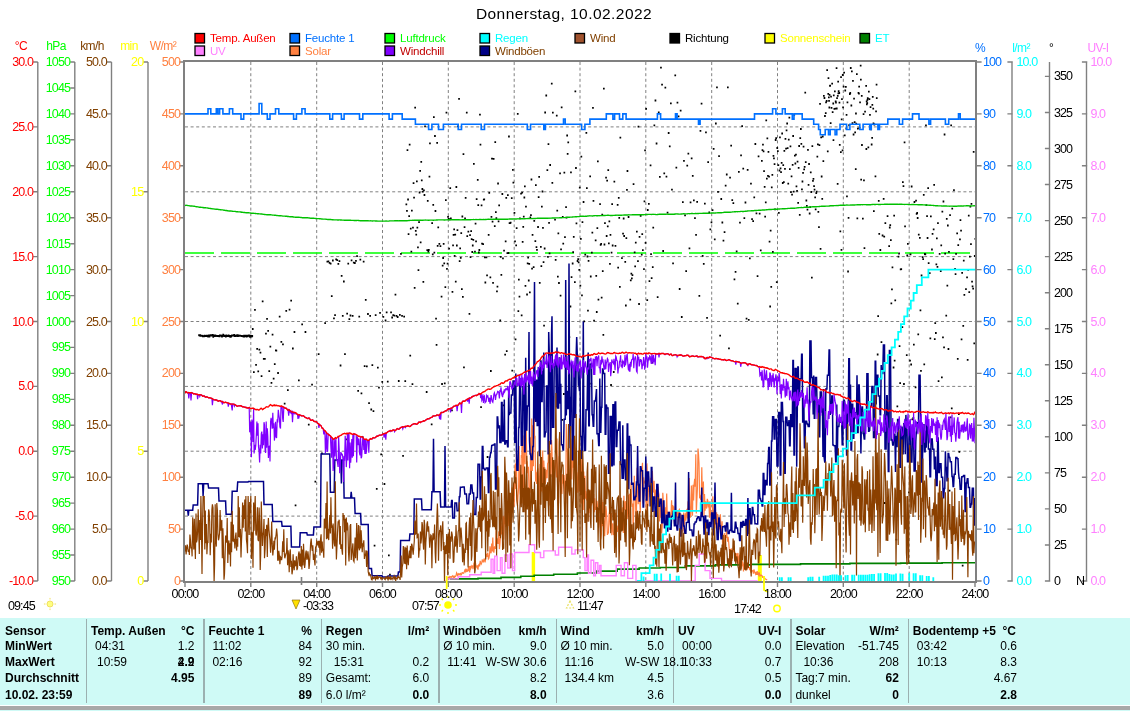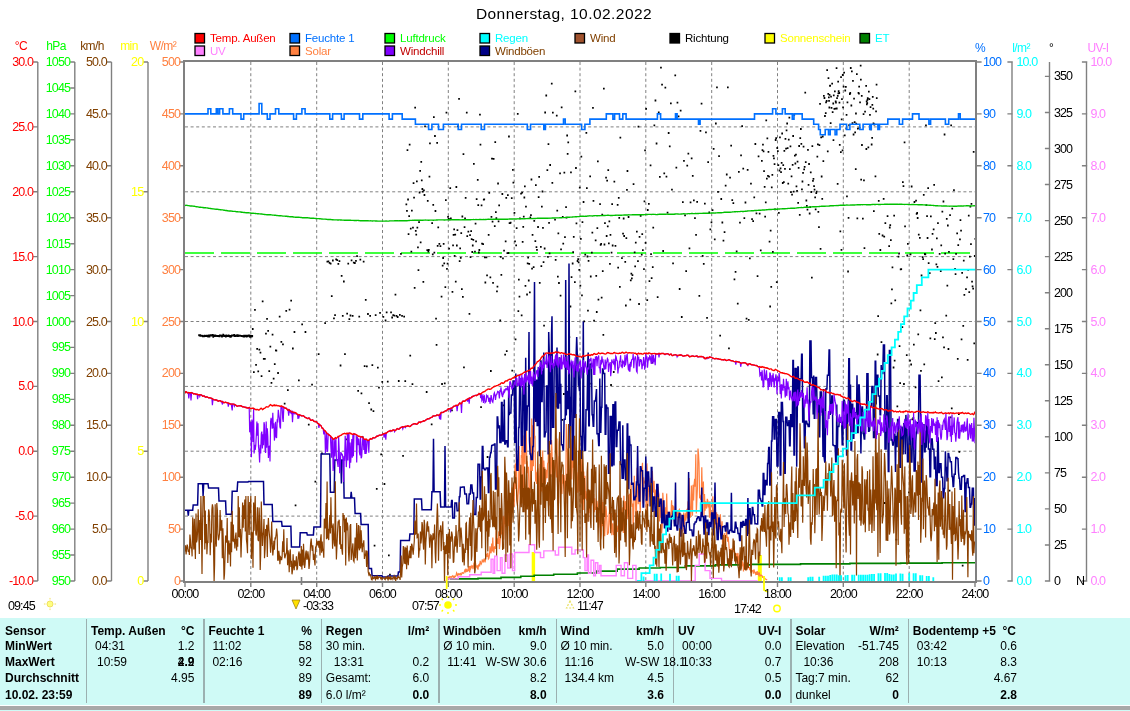--- a/index.html
+++ b/index.html
@@ -225,65 +225,65 @@
       <div style="position:absolute;right:466px;top:624.5px;font-weight:bold;white-space:pre">km/h</div>
       <div style="position:absolute;left:678px;top:624.5px;font-weight:bold;white-space:pre">UV</div>
       <div style="position:absolute;right:348.6px;top:624.5px;font-weight:bold;white-space:pre">UV-I</div>
       <div style="position:absolute;left:795.4px;top:624.5px;font-weight:bold;white-space:pre">Solar</div>
       <div style="position:absolute;right:231.20000000000005px;top:624.5px;font-weight:bold;white-space:pre">W/m²</div>
       <div style="position:absolute;left:912.8px;top:624.5px;font-weight:bold;white-space:pre">Bodentemp +5  °C</div>
       <div style="position:absolute;left:5px;top:639.5px;font-weight:bold;white-space:pre">MinWert</div>
       <div style="position:absolute;left:95px;top:639.5px;font-weight:normal;white-space:pre">04:31</div>
       <div style="position:absolute;right:935.6px;top:639.5px;font-weight:normal;white-space:pre">1.2</div>
       <div style="position:absolute;left:212.4px;top:639.5px;font-weight:normal;white-space:pre">11:02</div>
-      <div style="position:absolute;right:818.2px;top:639.5px;font-weight:normal;white-space:pre">58</div>
+      <div style="position:absolute;right:818.2px;top:639.5px;font-weight:normal;white-space:pre">84</div>
       <div style="position:absolute;left:325.8px;top:639.5px;font-weight:normal;white-space:pre">30 min.</div>
       <div style="position:absolute;left:443.2px;top:639.5px;font-weight:normal;white-space:pre">Ø 10 min.</div>
       <div style="position:absolute;right:583.4px;top:639.5px;font-weight:normal;white-space:pre">9.0</div>
       <div style="position:absolute;left:560.6px;top:639.5px;font-weight:normal;white-space:pre">Ø 10 min.</div>
       <div style="position:absolute;right:466px;top:639.5px;font-weight:normal;white-space:pre">5.0</div>
       <div style="position:absolute;left:682px;top:639.5px;font-weight:normal;white-space:pre">00:00</div>
       <div style="position:absolute;right:348.6px;top:639.5px;font-weight:normal;white-space:pre">0.0</div>
       <div style="position:absolute;left:795.4px;top:639.5px;font-weight:normal;white-space:pre">Elevation</div>
       <div style="position:absolute;right:231.20000000000005px;top:639.5px;font-weight:normal;white-space:pre">-51.745</div>
       <div style="position:absolute;left:916.8px;top:639.5px;font-weight:normal;white-space:pre">03:42</div>
       <div style="position:absolute;right:113px;top:639.5px;font-weight:normal;white-space:pre">0.6</div>
       <div style="position:absolute;left:5px;top:655.5px;font-weight:bold;white-space:pre">MaxWert</div>
       <div style="position:absolute;left:97px;top:655.5px;font-weight:normal;white-space:pre">10:59</div>
       <div style="position:absolute;right:935.6px;top:655.5px;font-weight:normal;white-space:pre">4.2</div>
       <div style="position:absolute;left:212.4px;top:655.5px;font-weight:normal;white-space:pre">02:16</div>
       <div style="position:absolute;right:818.2px;top:655.5px;font-weight:normal;white-space:pre">92</div>
-      <div style="position:absolute;left:333.8px;top:655.5px;font-weight:normal;white-space:pre">13:31</div>
+      <div style="position:absolute;left:333.8px;top:655.5px;font-weight:normal;white-space:pre">15:31</div>
       <div style="position:absolute;right:700.8px;top:655.5px;font-weight:normal;white-space:pre">0.2</div>
       <div style="position:absolute;left:447.2px;top:655.5px;font-weight:normal;white-space:pre">11:41</div>
       <div style="position:absolute;right:583.4px;top:655.5px;font-weight:normal;white-space:pre">W-SW 30.6</div>
       <div style="position:absolute;left:564.6px;top:655.5px;font-weight:normal;white-space:pre">11:16</div>
       <div style="position:absolute;right:444px;top:655.5px;font-weight:normal;white-space:pre">W-SW 18.1</div>
       <div style="position:absolute;left:682px;top:655.5px;font-weight:normal;white-space:pre">10:33</div>
       <div style="position:absolute;right:348.6px;top:655.5px;font-weight:normal;white-space:pre">0.7</div>
       <div style="position:absolute;left:803.4px;top:655.5px;font-weight:normal;white-space:pre">10:36</div>
       <div style="position:absolute;right:231.20000000000005px;top:655.5px;font-weight:normal;white-space:pre">208</div>
       <div style="position:absolute;left:916.8px;top:655.5px;font-weight:normal;white-space:pre">10:13</div>
       <div style="position:absolute;right:113px;top:655.5px;font-weight:normal;white-space:pre">8.3</div>
       <div style="position:absolute;left:5px;top:672px;font-weight:bold;white-space:pre">Durchschnitt</div>
-      <div style="position:absolute;right:935.6px;top:672px;font-weight:normal;white-space:pre">4.95</div>
+      <div style="position:absolute;right:935.6px;top:672px;font-weight:bold;white-space:pre">4.95</div>
       <div style="position:absolute;right:818.2px;top:672px;font-weight:normal;white-space:pre">89</div>
       <div style="position:absolute;left:325.8px;top:672px;font-weight:normal;white-space:pre">Gesamt:</div>
       <div style="position:absolute;right:700.8px;top:672px;font-weight:normal;white-space:pre">6.0</div>
       <div style="position:absolute;right:583.4px;top:672px;font-weight:normal;white-space:pre">8.2</div>
       <div style="position:absolute;left:564.6px;top:672px;font-weight:normal;white-space:pre">134.4 km</div>
       <div style="position:absolute;right:466px;top:672px;font-weight:normal;white-space:pre">4.5</div>
       <div style="position:absolute;right:348.6px;top:672px;font-weight:normal;white-space:pre">0.5</div>
       <div style="position:absolute;left:795.4px;top:672px;font-weight:normal;white-space:pre">Tag:7 min.</div>
-      <div style="position:absolute;right:231.20000000000005px;top:672px;font-weight:normal;white-space:pre">62</div>
+      <div style="position:absolute;right:231.20000000000005px;top:672px;font-weight:bold;white-space:pre">62</div>
       <div style="position:absolute;right:113px;top:672px;font-weight:normal;white-space:pre">4.67</div>
       <div style="position:absolute;left:5px;top:688.5px;font-weight:bold;white-space:pre">10.02. 23:59</div>
       <div style="position:absolute;right:935.6px;top:656px;font-weight:bold;white-space:pre">2.9</div>
       <div style="position:absolute;right:818.2px;top:688.5px;font-weight:bold;white-space:pre">89</div>
       <div style="position:absolute;left:325.8px;top:688.5px;font-weight:normal;white-space:pre">6.0 l/m²</div>
       <div style="position:absolute;right:700.8px;top:688.5px;font-weight:bold;white-space:pre">0.0</div>
       <div style="position:absolute;right:583.4px;top:688.5px;font-weight:bold;white-space:pre">8.0</div>
-      <div style="position:absolute;right:466px;top:688.5px;font-weight:bold;white-space:pre">3.6</div>
+      <div style="position:absolute;right:466px;top:688.5px;font-weight:normal;white-space:pre">3.6</div>
       <div style="position:absolute;right:348.6px;top:688.5px;font-weight:bold;white-space:pre">0.0</div>
       <div style="position:absolute;left:795.4px;top:688.5px;font-weight:normal;white-space:pre">dunkel</div>
       <div style="position:absolute;right:231.20000000000005px;top:688.5px;font-weight:bold;white-space:pre">0</div>
       <div style="position:absolute;right:113px;top:688.5px;font-weight:bold;white-space:pre">2.8</div>
     </div>
 </div>
 </body></html>

